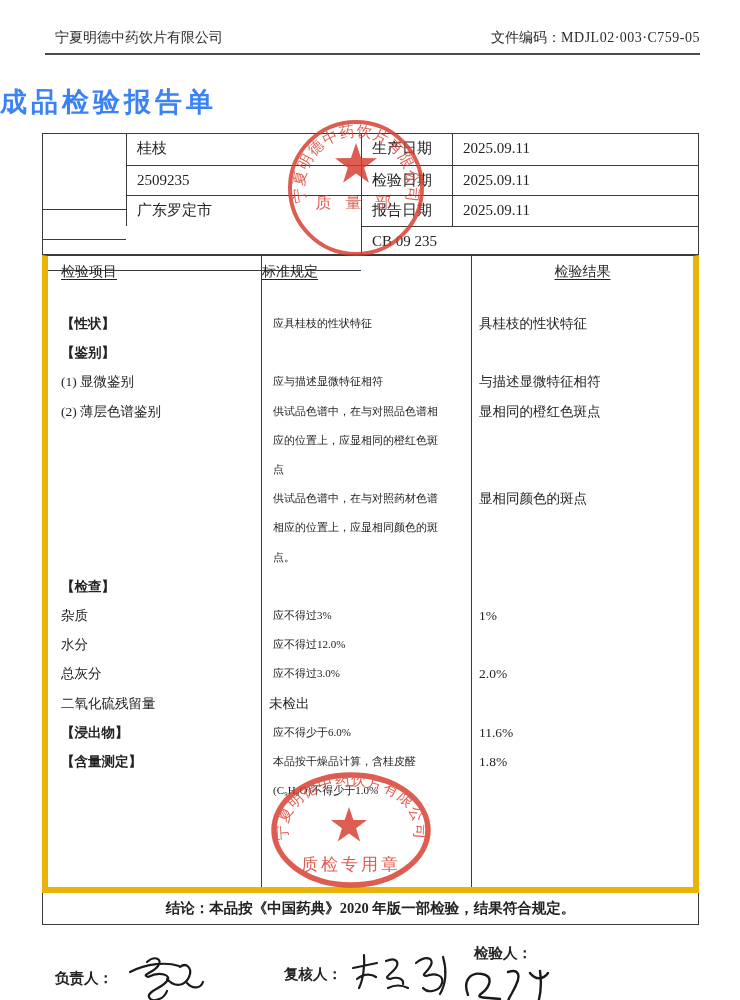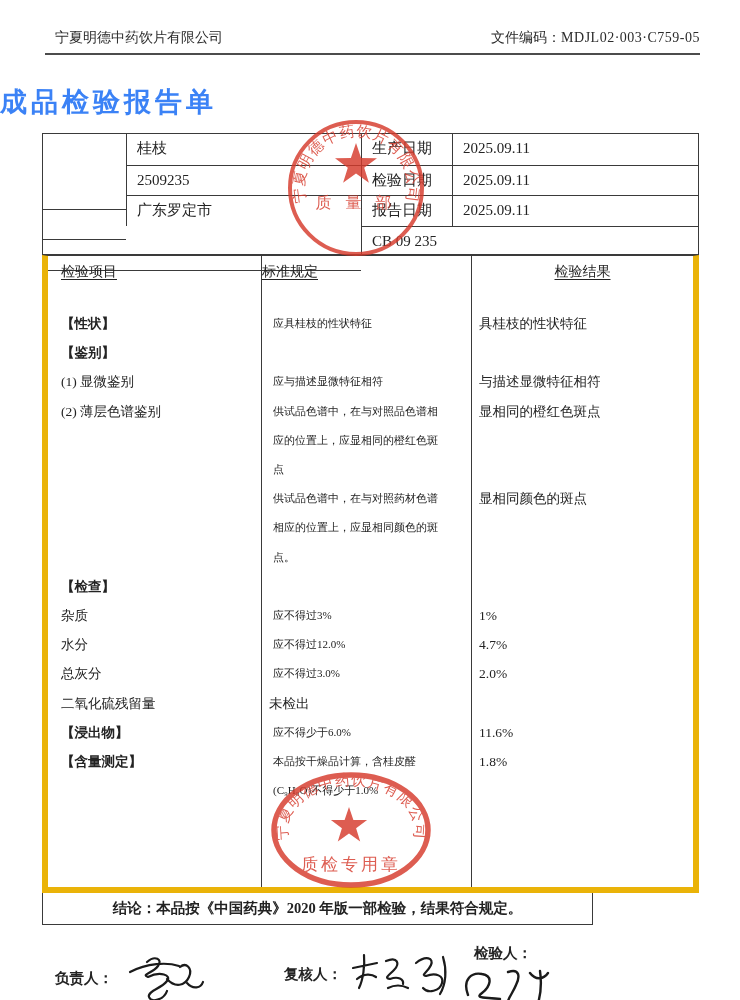--- a/index.html
+++ b/index.html
@@ -41,21 +41,21 @@
   .mh2 { width:210px; text-align:left; }
   .mh3 { flex:1; text-align:center; }
   .mt-row { display:flex; line-height:29.2px; }
   .c1 { width:214px; padding-left:13px; white-space:nowrap; }
   .c2 { width:210px; padding-left:11px; padding-right:1px; white-space:pre-line; font-size:11px; }
   .c3 { flex:1; padding-left:7px; white-space:pre-line; }
   .h1r { min-height:29.2px; } .h3r { min-height:87.6px; } .h2r { min-height:58.4px; }
   .boldcell { font-weight:bold; }
 
   
-  .conclusion-row { position:absolute; left:42px; top:893px; width:551px; height:32px;
+  .conclusion-row { position:absolute; left:42px; top:893px; width:657px; height:32px;
     border:1px solid #3a3a3a; border-top:none; line-height:30px; text-align:center;
     font-size:14.5px; font-weight:bold; color:#222; }
 
   
   .sign-row { position:absolute; left:42px; top:932px; width:657px; height:64px; }
   .sig-group { position:absolute; display:flex; align-items:center; }
   .sig-label { font-size:14.5px; font-weight:bold; white-space:nowrap; }
   .sig-svg { margin-left:4px; }
   .g1 { left:13px; top:18px; } .g2 { left:242px; top:16px; } .g3 { left:410px; top:12px;flex-direction:column; }
 
@@ -145,21 +145,20 @@
       <div class="c3"></div>
     </div>
     <div class="mt-row h1r">
       <div class="c1">杂质</div>
       <div class="c2">应不得过3%</div>
       <div class="c3">1%</div>
     </div>
     <div class="mt-row h1r">
       <div class="c1">水分</div>
       <div class="c2">应不得过12.0%</div>
-      <div class="c3">4.7%</div>
     </div>
     <div class="mt-row h1r">
       <div class="c1">总灰分</div>
       <div class="c2">应不得过3.0%</div>
       <div class="c3">2.0%</div>
     </div>
     <div class="mt-row h1r">
       <div class="c1">二氧化硫残留量</div>
       <div class="c3">未检出</div>
     </div>

